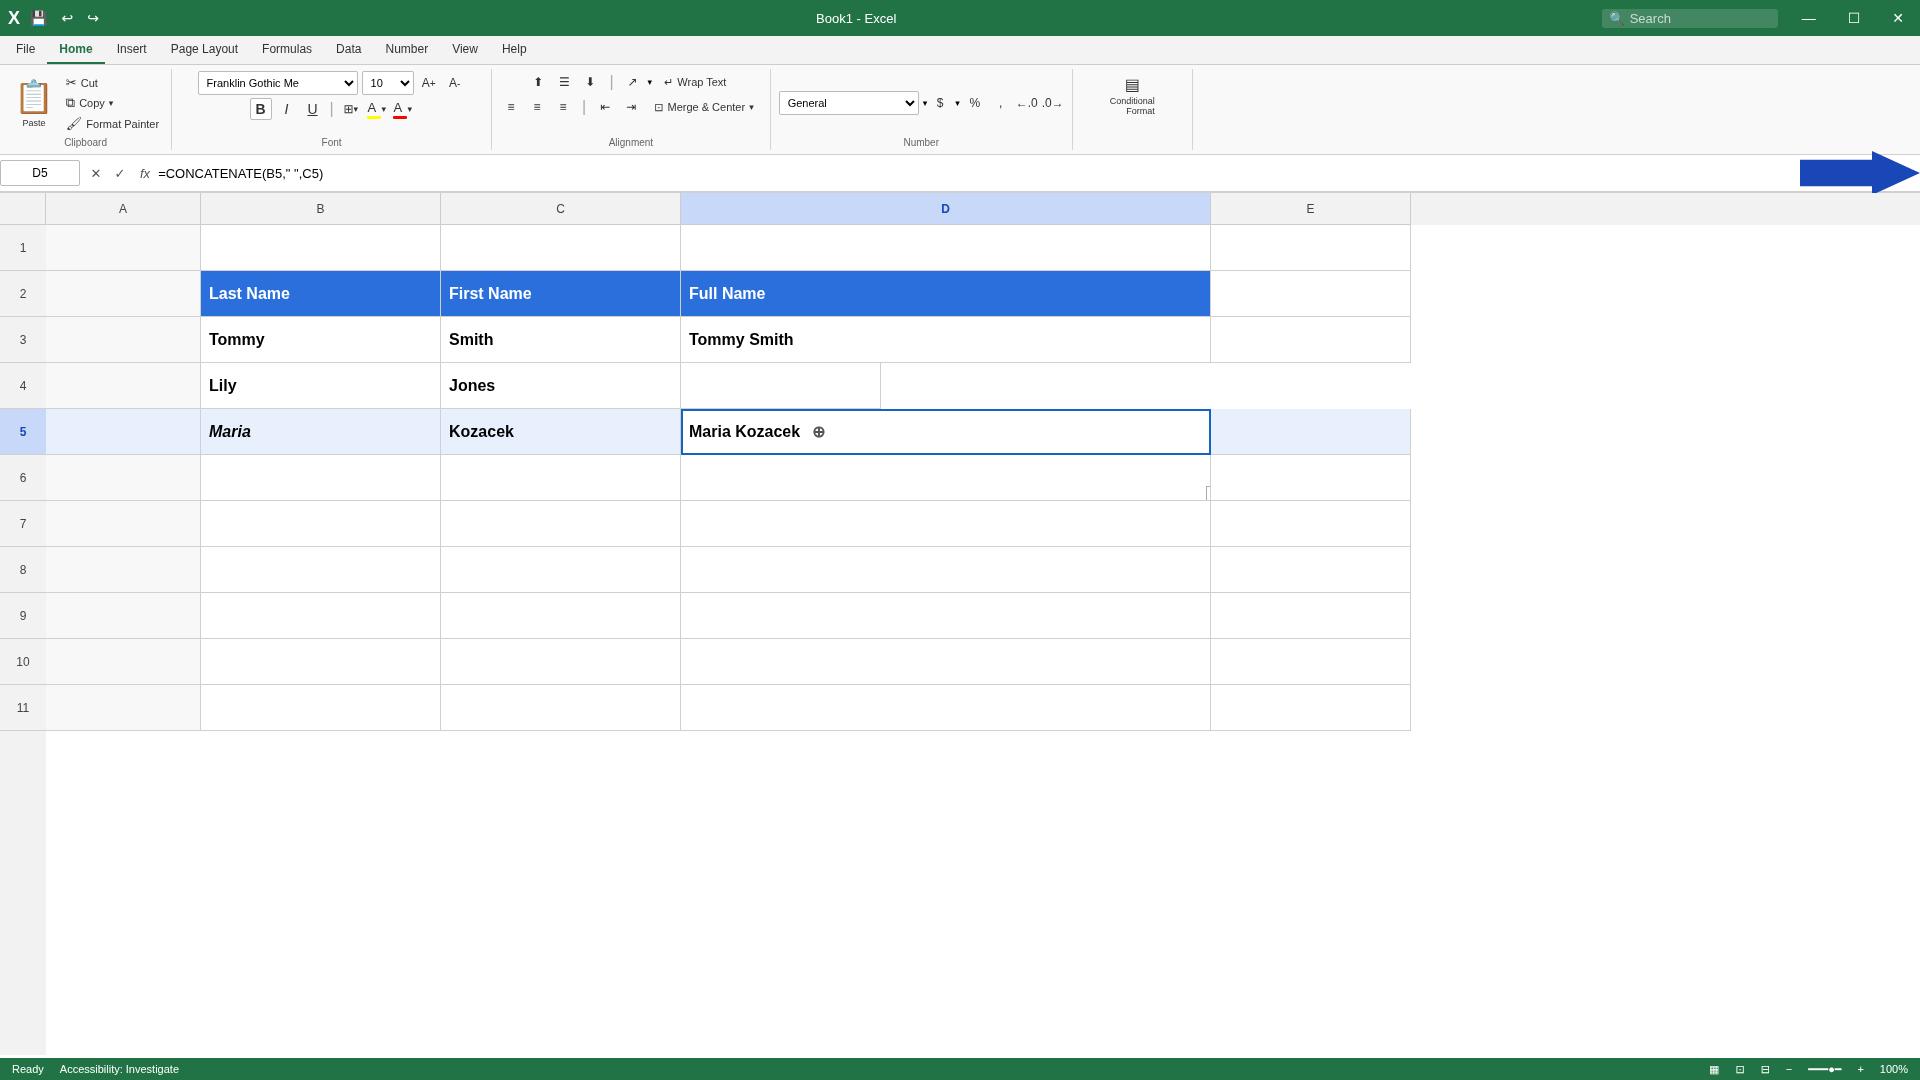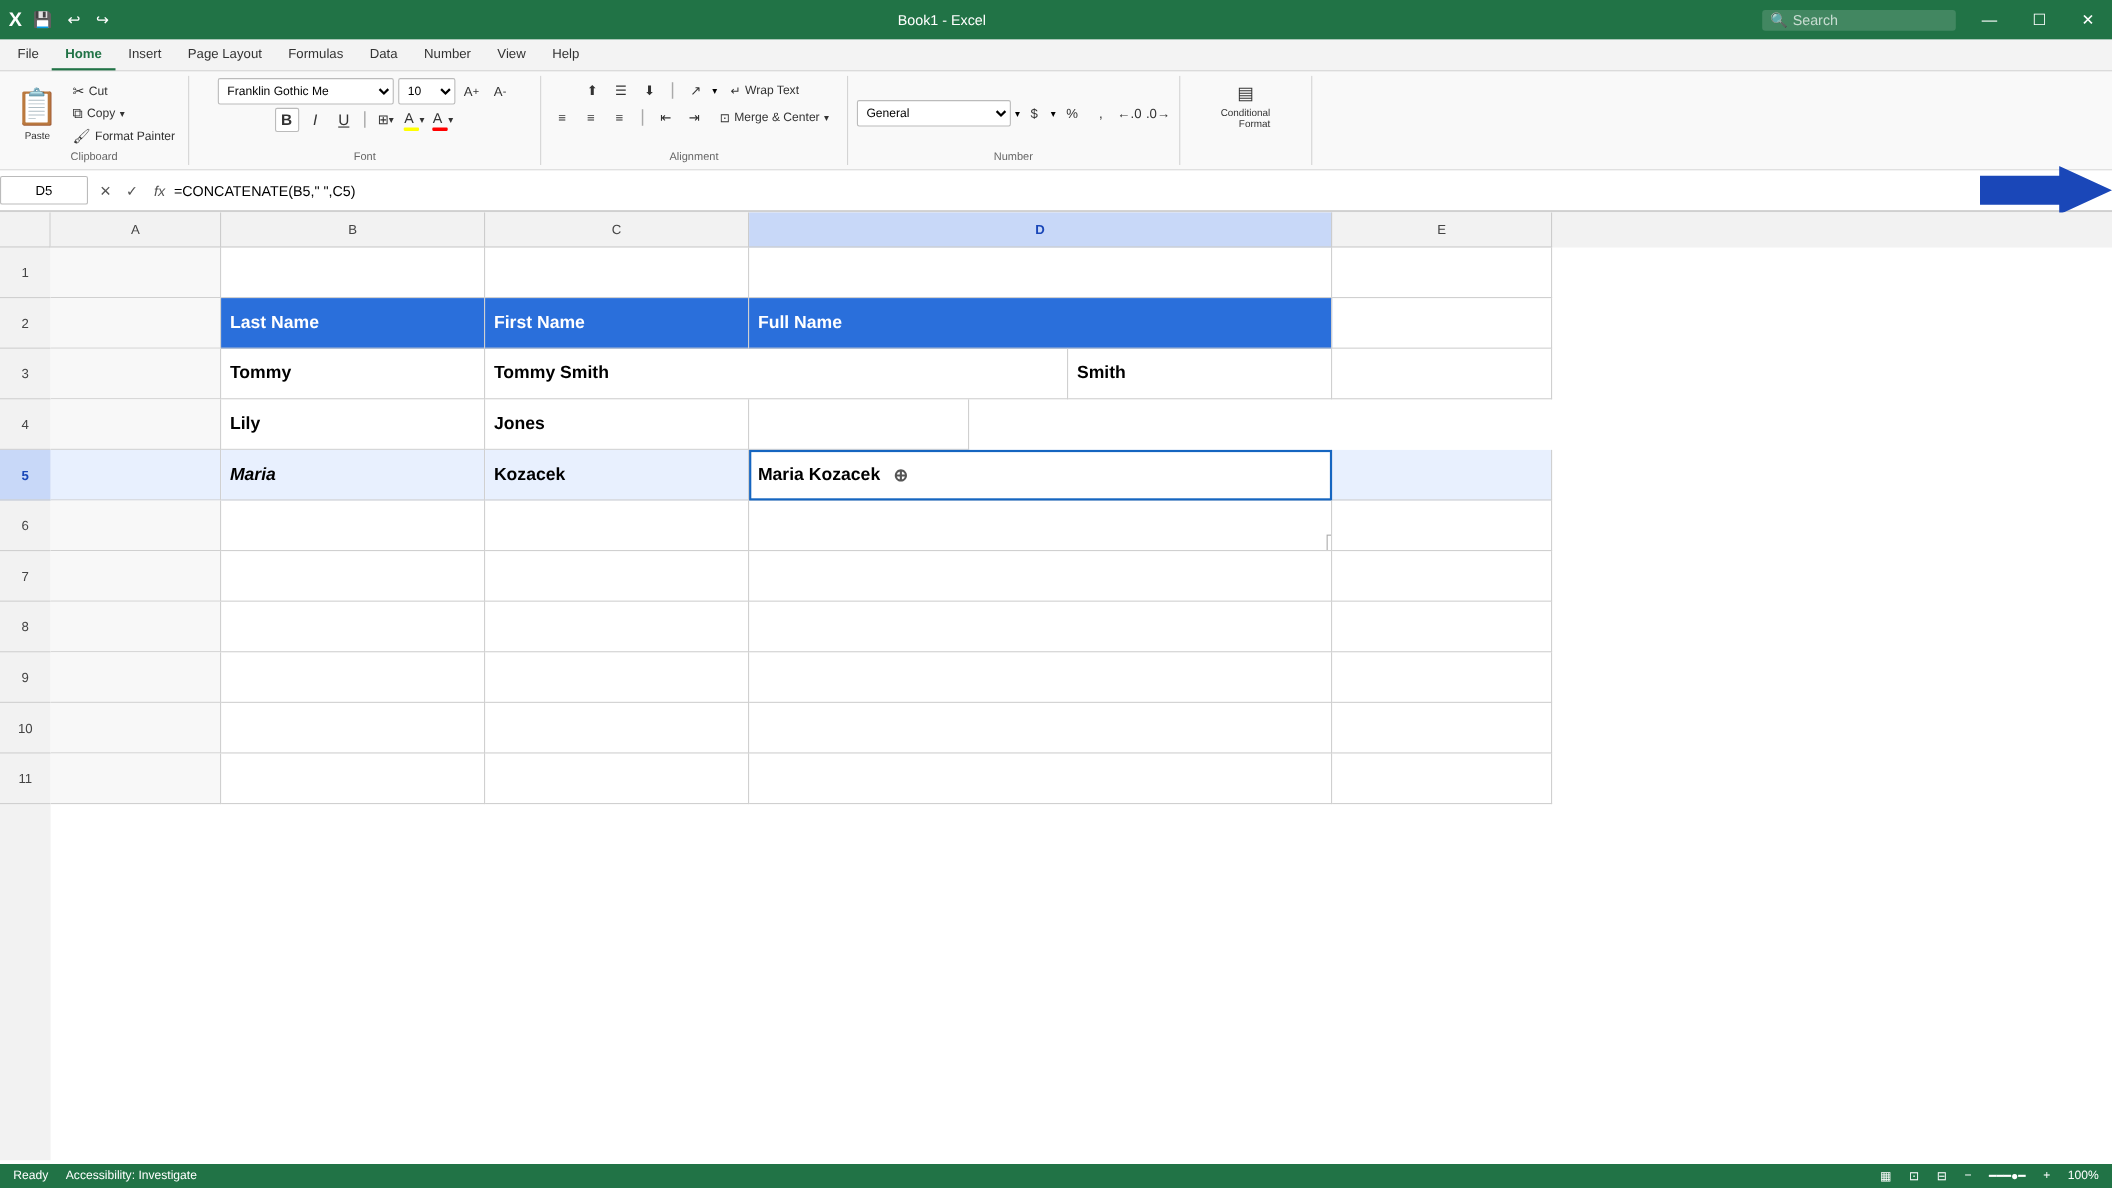--- a/index.html
+++ b/index.html
@@ -314,22 +314,22 @@
           <div class="cell empty" style="min-width:155px;"></div>
           <div class="cell header-cell" style="min-width:240px;">Last Name</div>
           <div class="cell header-cell" style="min-width:240px;">First Name</div>
           <div class="cell header-cell" style="min-width:530px;">Full Name</div>
           <div class="cell" style="min-width:200px;"></div>
         </div>
 
         <div class="grid-row">
           <div class="cell empty" style="min-width:155px;"></div>
           <div class="cell data-cell" style="min-width:240px;">Tommy</div>
+          <div class="cell data-cell" style="min-width:240px;">Smith</div>
           <div class="cell data-cell" style="min-width:530px;">Tommy Smith</div>
-          <div class="cell data-cell" style="min-width:240px;">Smith</div>
           <div class="cell" style="min-width:200px;"></div>
         </div>
 
         <div class="grid-row">
           <div class="cell empty" style="min-width:155px;"></div>
           <div class="cell data-cell" style="min-width:240px;">Lily</div>
           <div class="cell data-cell" style="min-width:240px;">Jones</div>
           <div class="cell" style="min-width:200px;"></div>
         </div>
 

